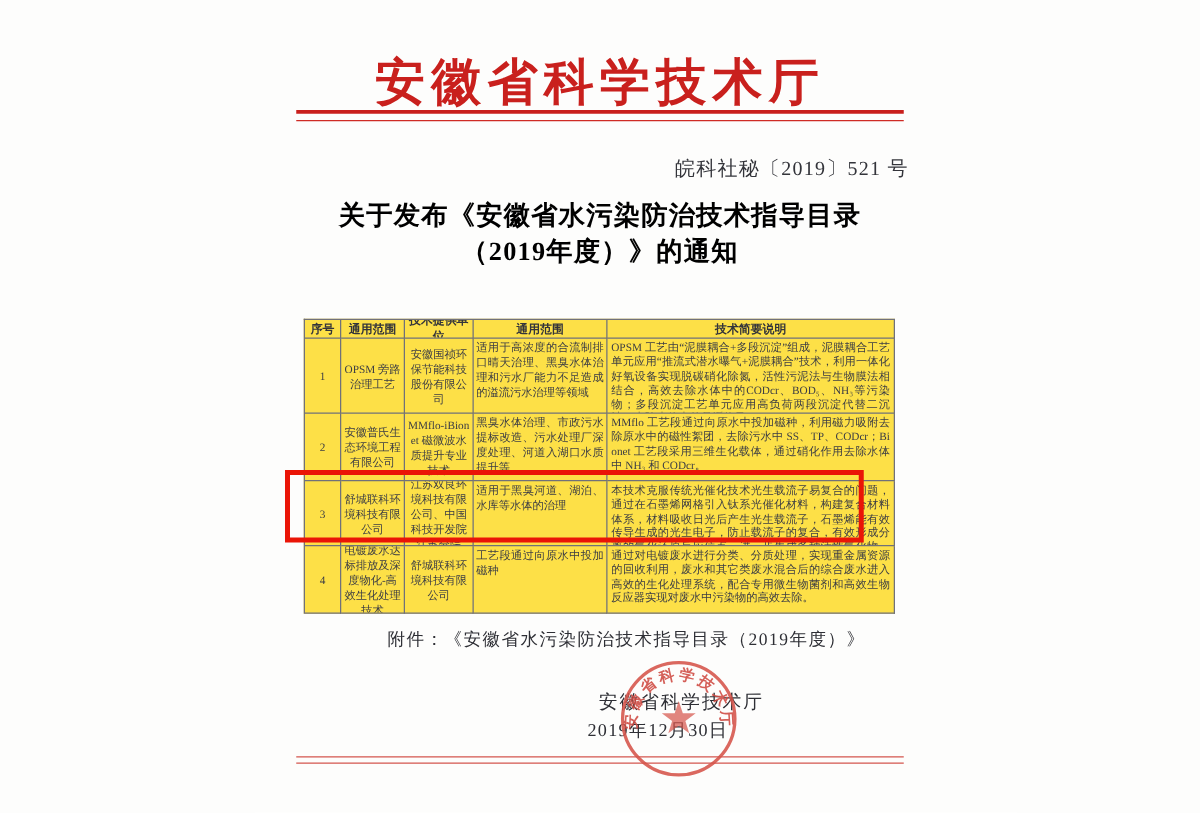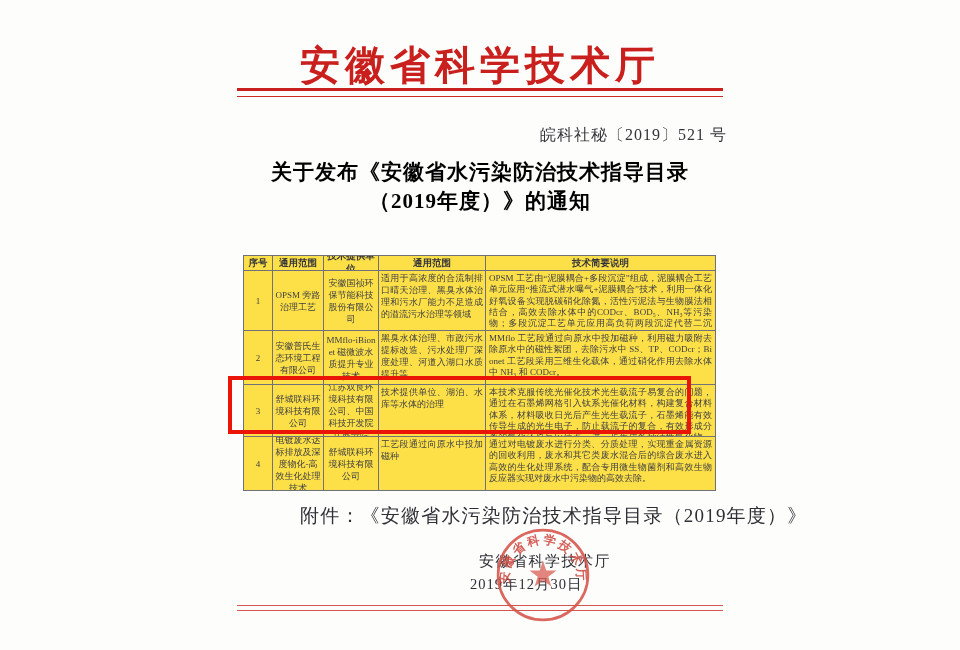--- a/index.html
+++ b/index.html
@@ -53,22 +53,22 @@
   .cell.ds{line-height:11.3px;text-align:justify;word-break:break-all;padding:2px 3px;}
 
   
   .highlight-box{
     position:absolute;left:228px;top:376px;width:463px;height:58px;
     box-sizing:border-box;border:4px solid #ea1507;z-index:5;
   }
 
   
   .attachment-line{
-    position:absolute;top:503px;left:300px;
-    font-size:19px;color:#2e2f35;letter-spacing:1.2px;white-space:nowrap;
+    position:absolute;top:503px;left:310px;
+    font-size:14px;color:#2e2f35;letter-spacing:1.2px;white-space:nowrap;
   }
   .signature-org{
     position:absolute;top:552px;left:470px;width:150px;text-align:center;
     font-size:15px;color:#2e2f35;letter-spacing:1.5px;white-space:nowrap;
   }
   .signature-date{
     position:absolute;top:575px;left:470px;width:155px;text-align:left;
     font-size:14.5px;color:#2e2f35;letter-spacing:1px;white-space:nowrap;
   }
 
@@ -110,21 +110,21 @@
 
     <div class="cell no">2</div>
     <div class="cell pv">安徽普氏生态环境工程有限公司</div>
     <div class="cell nm">MMflo-iBionet 磁微波水质提升专业技术</div>
     <div class="cell sc">黑臭水体治理、市政污水提标改造、污水处理厂深度处理、河道入湖口水质提升等</div>
     <div class="cell ds">MMflo 工艺段通过向原水中投加磁种，利用磁力吸附去除原水中的磁性絮团，去除污水中 SS、TP、CODcr；Bionet 工艺段采用三维生化载体，通过硝化作用去除水体中 NH₃ 和 CODcr。</div>
 
     <div class="cell no">3</div>
     <div class="cell nm">舒城联科环境科技有限公司</div>
     <div class="cell pv">江苏双良环境科技有限公司、中国科技开发院江苏分院</div>
-    <div class="cell sc">技术提供单位、湖泊、水库等水体的治理</div>
+    <div class="cell sc">适用于黑臭河道、湖泊、水库等水体的治理</div>
     <div class="cell ds">本技术克服传统光催化技术光生载流子易复合的问题，通过在石墨烯网格引入钛系光催化材料，构建复合材料体系，材料吸收日光后产生光生载流子，石墨烯能有效传导生成的光生电子，防止载流子的复合，有效形成分离的氧化还原反应位点，进一步生成多种活性氧化物，有效削减水体中的污染物。</div>
 
     <div class="cell no">4</div>
     <div class="cell nm">电镀废水达标排放及深度物化-高效生化处理技术</div>
     <div class="cell pv">舒城联科环境科技有限公司</div>
     <div class="cell sc">工艺段通过向原水中投加磁种</div>
     <div class="cell ds">通过对电镀废水进行分类、分质处理，实现重金属资源的回收利用，废水和其它类废水混合后的综合废水进入高效的生化处理系统，配合专用微生物菌剂和高效生物反应器实现对废水中污染物的高效去除。</div>
   </div>
 
   <div class="highlight-box"></div>

